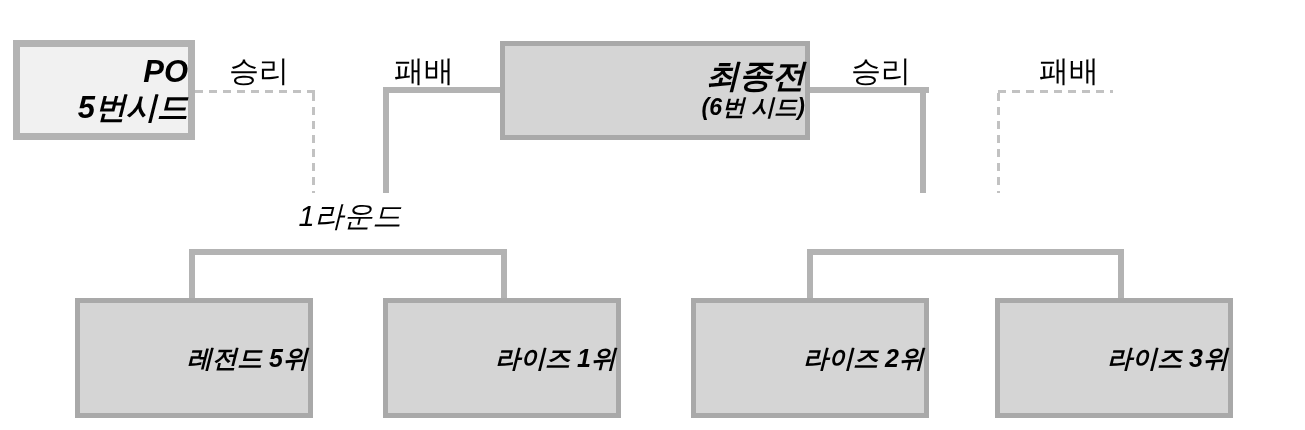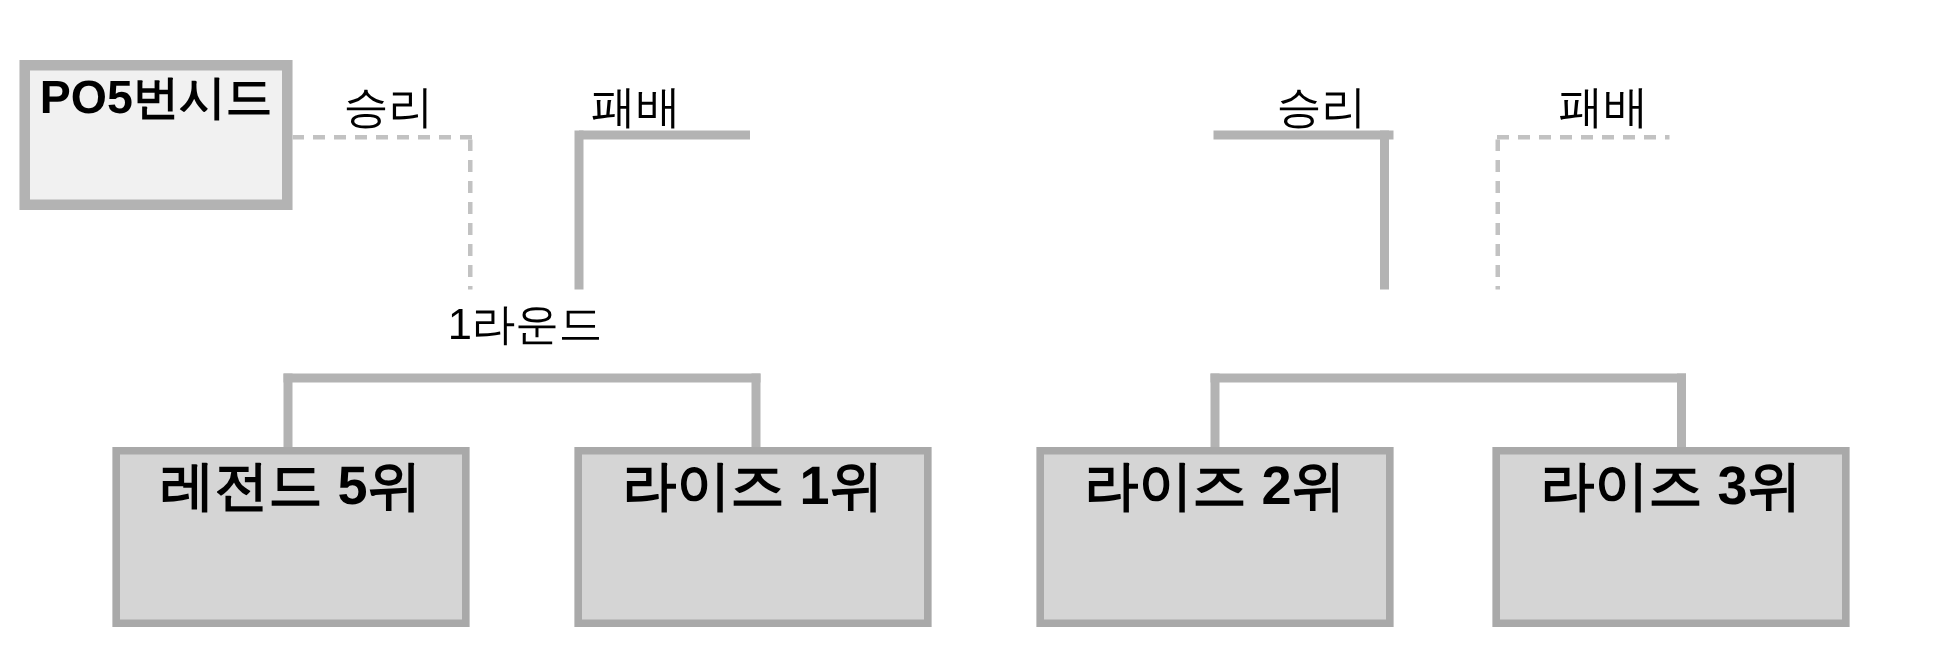--- a/index.html
+++ b/index.html
@@ -5,34 +5,34 @@
   * { margin:0; padding:0; box-sizing:border-box; }
   html,body { background:#fff; }
   .canvas {
     position:relative; width:1305px; height:430px;
     background:var(--background,#ffffff);
     color:var(--text,#000000);
     font-family:"Liberation Sans","DejaVu Sans",sans-serif;
     overflow:hidden;
   }
   .box {
-    position:absolute; display:flex; 
-    align-items:flex-start; justify-content:center; text-align:center;
-    font-weight:bold; line-height:1.15;
+    position:absolute; display:flex; flex-direction:column;
+    align-items:flex-end; justify-content:center; text-align:center;
+    font-weight:bold; line-height:1.15;font-style:italic;
   }
   .box-light { background:var(--box-light-fill,#f1f1f1); border:7px solid var(--box-light-border,#b3b3b3); }
   .box-dark  { background:var(--box-dark-fill,#d5d5d5);  border:5px solid var(--box-dark-border,#a9a9a9); }
 
   #po    { left:13px;   top:40px;  width:182px; height:100px; font-size:31px; }
   #final { left:500px;  top:41px;  width:310px; height:99px; }
   #final .final-title    { font-size:33px; line-height:1.05; }
   #final .final-subtitle { font-size:23px; line-height:1.25; }
   #out   { left:1113px; top:39px;  width:181px; height:102px; font-size:33px; }
 
-  .bottom-box { top:298px; width:238px; height:120px; font-size:36px; }
+  .bottom-box { top:298px; width:238px; height:120px; font-size:25px; }
   #b1 { left:75px; }  #b2 { left:383px; }  #b3 { left:691px; }  #b4 { left:995px; }
 
   .seg { position:absolute; background:var(--line-solid,#b3b3b3); }
   #sol-h-left  { left:386px; top:87px;  width:114px; height:6px; }
   #sol-v-left  { left:383px; top:87px;  width:6px;   height:106px; }
   #sol-h-right { left:809px; top:87px;  width:120px; height:6px; }
   #sol-v-right { left:920px; top:87px;  width:6px;   height:106px; }
   #br1-h  { left:189px;  top:249px; width:318px; height:6px; }
   #br1-vl { left:189px;  top:249px; width:6px;   height:49px; }
   #br1-vr { left:501px;  top:249px; width:6px;   height:49px; }
@@ -49,21 +49,21 @@
   #dash-h-right { left:998px; top:90px; width:115px; }
   #dash-v-right { left:997px; top:93px; height:100px; }
 
   .edge-label { position:absolute; width:100px; font-size:30px; text-align:center; }
   #win1  { left:209px;  top:51px; }
   #lose1 { left:374px;  top:51px; }
   #win2  { left:831px;  top:51px; }
   #lose2 { left:1019px; top:51px; }
 
   .round-label { position:absolute; width:164px; font-size:29px; text-align:center; }
-  #round1 { left:268px; top:197px; }
+  #round1 { left:268px; top:197px;font-style:italic; }
   #round2 { left:876px; top:197px; }
 </style>
 </head>
 <body>
 
 <div class="canvas">
 
   <div class="dash-h" id="dash-h-left"></div>
   <div class="dash-v" id="dash-v-left"></div>
   <div class="dash-h" id="dash-h-right"></div>
@@ -86,20 +86,24 @@
   <div class="edge-label" id="win2">승리</div>
   <div class="edge-label" id="lose2">패배</div>
 
   <div class="round-label" id="round1">1라운드</div>
 
   <div class="box box-light" id="po">
     <span>PO</span>
     <span>5번시드</span>
   </div>
 
+  <div class="box box-dark" id="final">
+    <span class="final-title">최종전</span>
+    <span class="final-subtitle">(6번 시드)</span>
+  </div>
 
 
   <div class="box box-dark bottom-box" id="b1">
     <span>레전드 5위</span>
   </div>
   <div class="box box-dark bottom-box" id="b2">
     <span>라이즈 1위</span>
   </div>
   <div class="box box-dark bottom-box" id="b3">
     <span>라이즈 2위</span>

